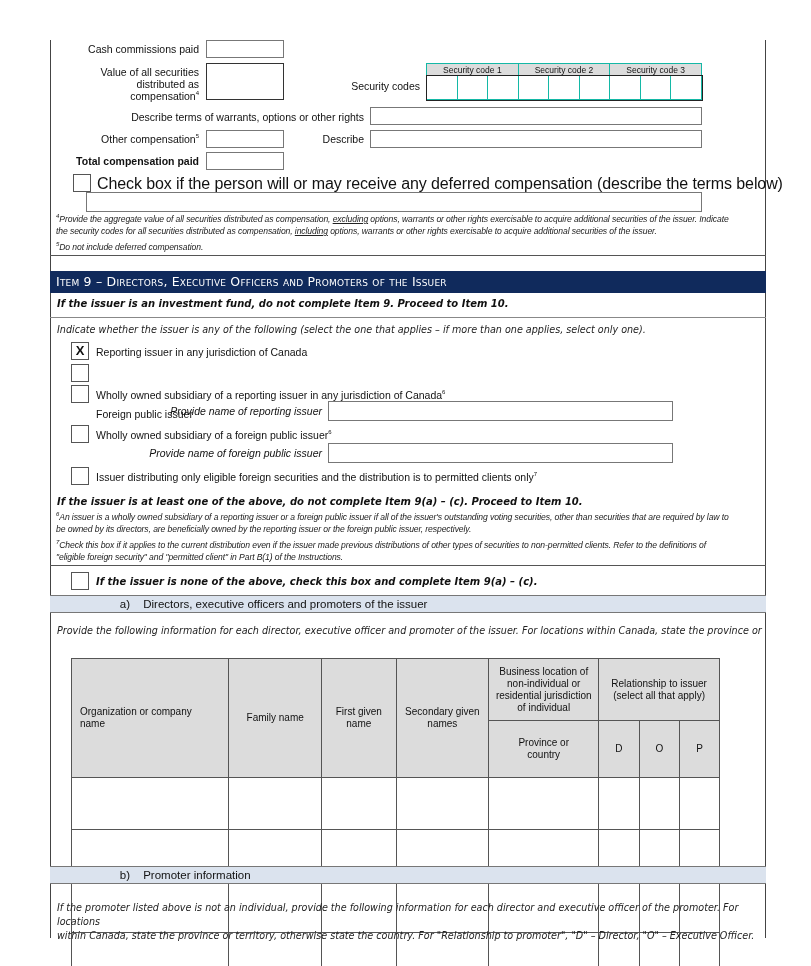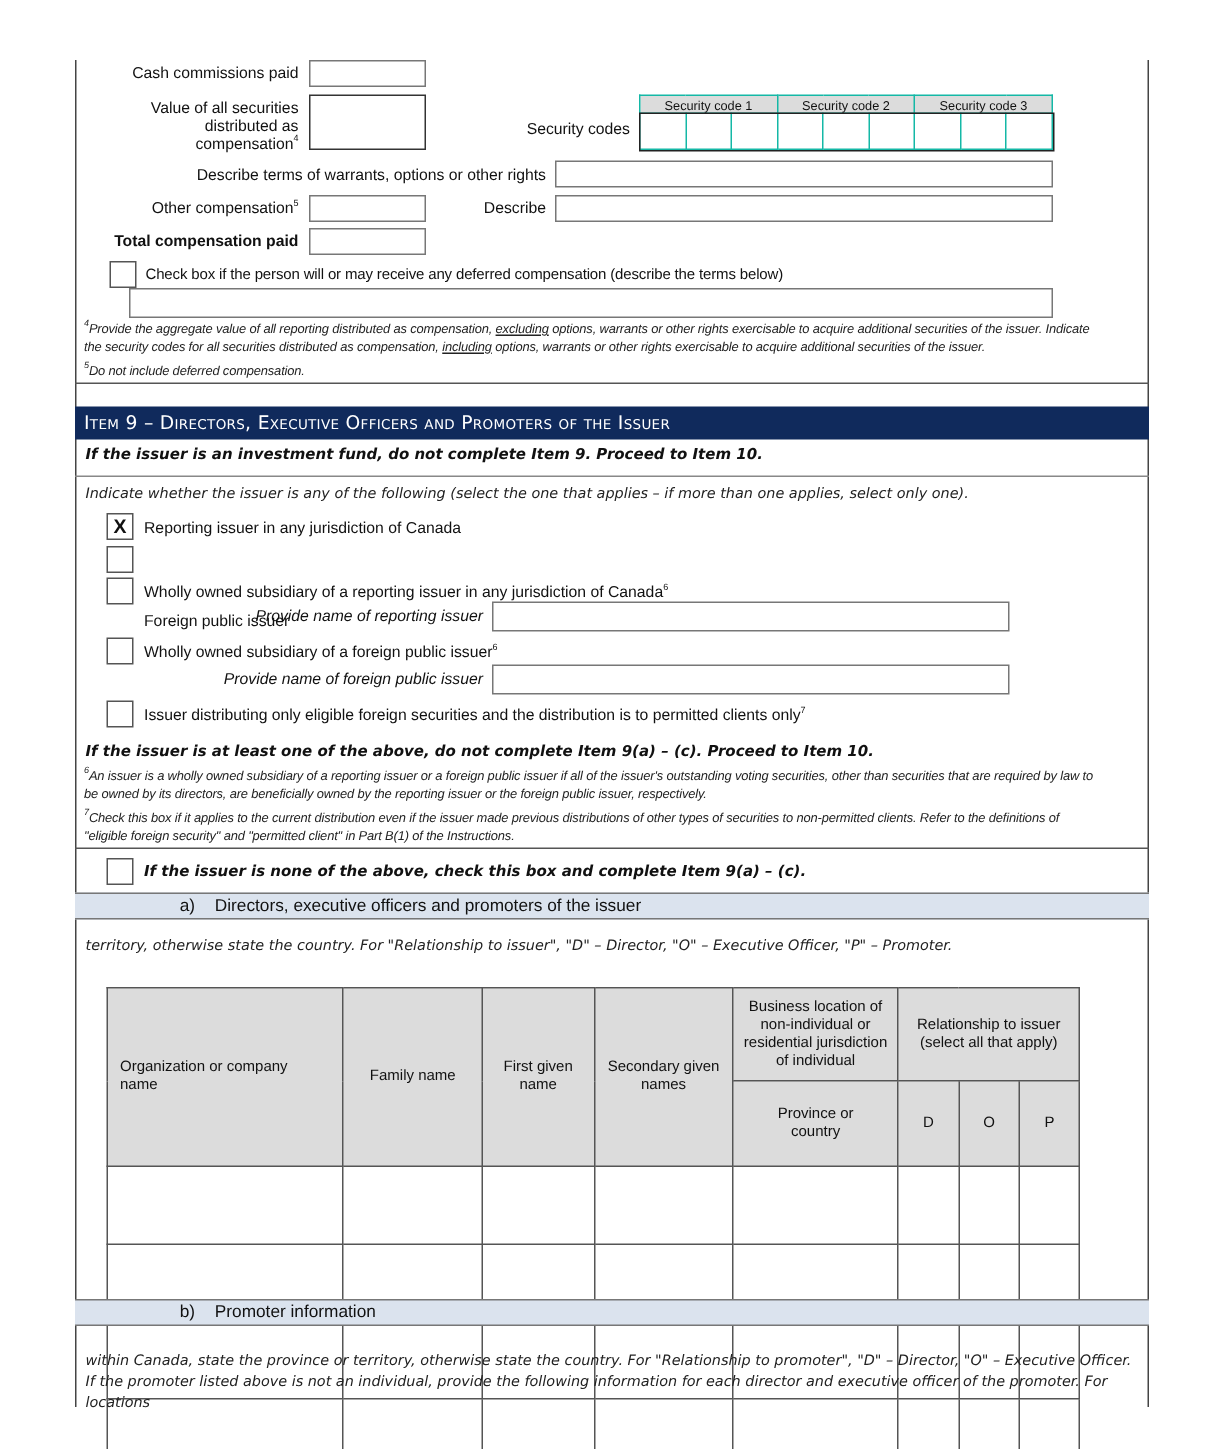--- a/index.html
+++ b/index.html
@@ -74,25 +74,25 @@
 
 <div class="lbl" style="left:60px; top:133px; width:139px;"><span>Other compensation</span><sup>5</sup></div>
 <div class="box" style="left:206px; top:130px; width:78px; height:18px;"></div>
 <div class="lbl" style="left:300px; top:133px; width:64px;">Describe</div>
 <div class="box" style="left:370px; top:130px; width:332px; height:18px;"></div>
 
 <div class="lbl" style="left:60px; top:155px; width:139px; font-weight:bold;">Total compensation paid</div>
 <div class="box" style="left:206px; top:152px; width:78px; height:18px;"></div>
 
 <div class="chk" style="left:73px; top:174px;"></div>
-<div class="opt" style="left:97px; top:178px; font-size:10px; letter-spacing:-0.1px;">Check box if the person will or may receive any deferred compensation (describe the terms below)</div>
+<div class="opt" style="left:97px; top:178px; font-size:16px; letter-spacing:-0.1px;">Check box if the person will or may receive any deferred compensation (describe the terms below)</div>
 <div class="box" style="left:86px; top:192px; width:616px; height:20px;"></div>
 
 <div class="note" style="left:56px; top:213px; width:706px;">
-  <sup>4</sup><span>Provide the aggregate value of all reporting distributed as compensation, </span><u>excluding</u><span> options, warrants or other rights exercisable to acquire additional securities of the issuer. Indicate</span><br>
+  <sup>4</sup><span>Provide the aggregate value of all securities distributed as compensation, </span><u>excluding</u><span> options, warrants or other rights exercisable to acquire additional securities of the issuer. Indicate</span><br>
   <span>the security codes for all securities distributed as compensation, </span><u>including</u><span> options, warrants or other rights exercisable to acquire additional securities of the issuer.</span>
 </div>
 <div class="note" style="left:56px; top:241px;"><sup>5</sup><span>Do not include deferred compensation.</span></div>
 <div class="hline" style="left:50px; top:255px; width:716px;"></div>
 
 <div class="banner" style="top:271px;">Item 9 – Directors, Executive Officers and Promoters of the Issuer</div>
 <div class="bi" style="left:57px; top:298px;">If the issuer is an investment fund, do not complete Item 9. Proceed to Item 10.</div>
 <div class="hline" style="left:50px; top:317px; width:716px; background:#888;"></div>
 <div class="it" style="left:57px; top:323px;text-align:center;">Indicate whether the issuer is any of the following (select the one that applies – if more than one applies, select only one).</div>
 
@@ -125,21 +125,21 @@
 <div class="hline" style="left:50px; top:565px; width:716px;"></div>
 
 <div class="chk" style="left:71px; top:572px;"></div>
 <div class="bi" style="left:96px; top:576px;">If the issuer is none of the above, check this box and complete Item 9(a) – (c).</div>
 
 <div class="subhead" style="top:595px;">
   <span style="display:inline-block; width:22px; text-align:right; margin-left:58px;">a)</span>
   <span style="margin-left:10px;">Directors, executive officers and promoters of the issuer</span>
 </div>
 <div class="it" style="left:57px; top:624px; width:706px;">
-  <div>territory, otherwise state the country. For "Relationship to issuer", "D" – Director, "O" – Executive Officer, "P" – Promoter.</div>
+  <div>Provide the following information for each director, executive officer and promoter of the issuer. For locations within Canada, state the province or</div>
 </div>
 
 <table class="dir">
   <colgroup>
     <col style="width:163px">
       <col style="width:95px">
       <col style="width:77px">
       <col style="width:95px">
       <col style="width:113px">
       <col style="width:36px">
@@ -224,15 +224,15 @@
         <td></td>
       </tr>
     </tbody>
 </table>
 
 <div class="subhead" style="top:866px;">
   <span style="display:inline-block; width:22px; text-align:right; margin-left:58px;">b)</span>
   <span style="margin-left:10px;">Promoter information</span>
 </div>
 <div class="it" style="left:57px; top:901px; width:706px;">
+  <div>If the promoter listed above is not an individual, provide the following information for each director and executive officer of the promoter. For locations</div>
   <div>within Canada, state the province or territory, otherwise state the country. For "Relationship to promoter", "D" – Director, "O" – Executive Officer.</div>
-  <div>If the promoter listed above is not an individual, provide the following information for each director and executive officer of the promoter. For locations</div>
 </div>
 
 </body></html>

